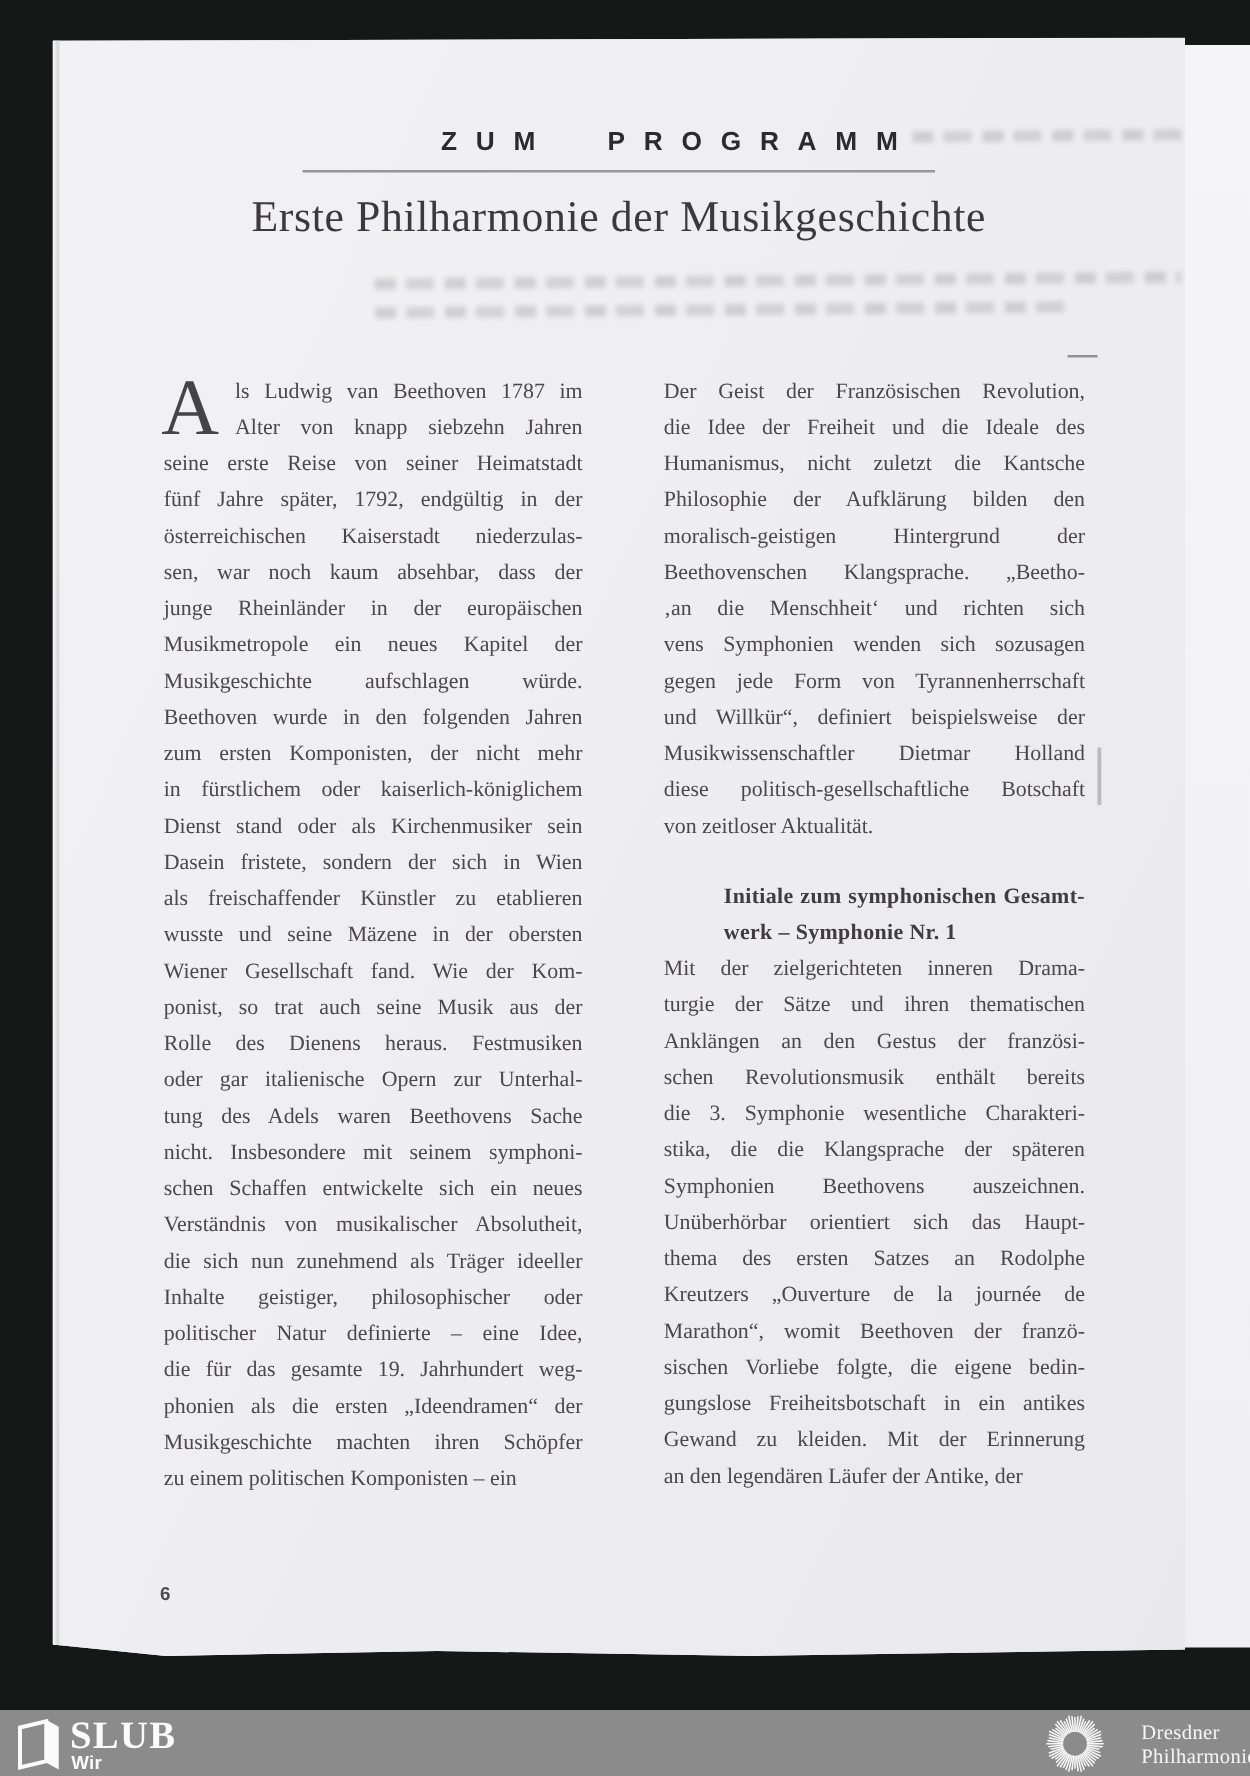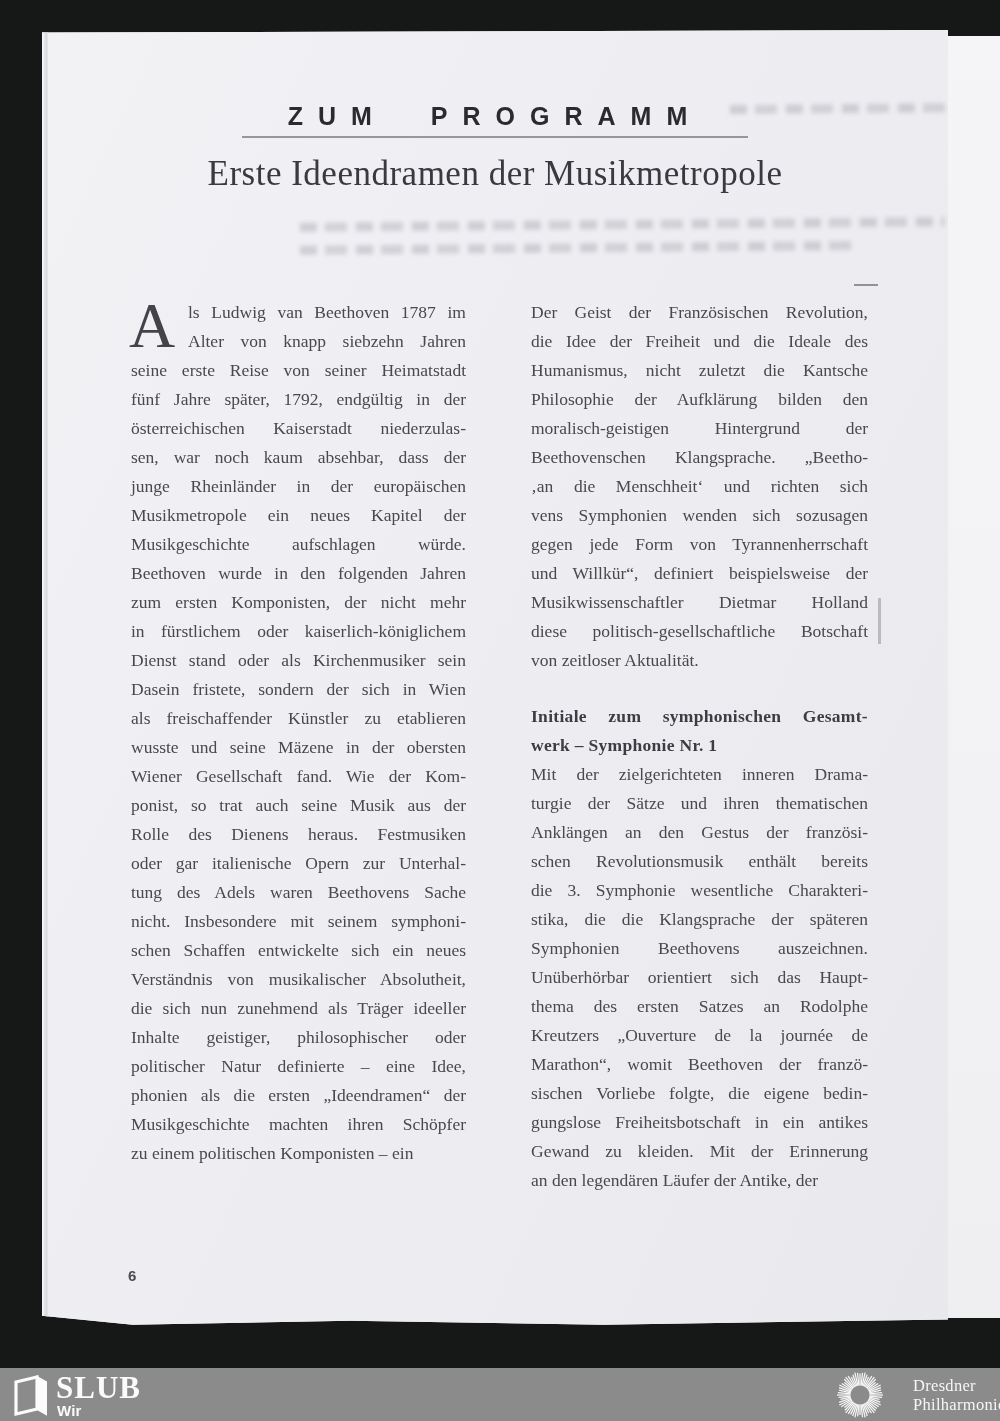--- a/index.html
+++ b/index.html
@@ -23,21 +23,21 @@
     clip-path:polygon(0% 0.2%, 100% 0%, 100% 99.5%, 62% 99.9%, 34% 99.6%, 10% 99.9%, 0% 99.2%);
   }
   .page-edge{
     position:absolute;left:0;top:0;width:6px;height:100%;
     background:linear-gradient(90deg,#fbfbfd,#d9d8dc 70%,#e7e6ea);
   }
   
   .kicker{
     position:absolute;top:72px;left:0;width:100%;text-align:center;
     font-family:"Liberation Sans",sans-serif;font-weight:bold;
-    font-size:25px;letter-spacing:15px;word-spacing:22px;color:#2b2b2f;
+    font-size:21px;letter-spacing:15px;word-spacing:22px;color:#2b2b2f;padding-left:48px;
   }
   .kicker-rule{
     position:absolute;top:106px;left:50%;transform:translateX(-50%);
     width:506px;height:2px;background:#97969a;
   }
   .page-title{
     position:absolute;top:124px;left:0;width:100%;text-align:center;
     font-size:35px;letter-spacing:.5px;color:#3b3940;font-weight:400;
   }
   
@@ -50,21 +50,21 @@
   .col-left{left:89px;width:335px;}
   .col-right{left:489px;width:337px;}
   .line{text-align:justify;text-align-last:justify;white-space:nowrap;}
   .line.flush{text-align-last:left;}
   .col-left .block > .line:nth-of-type(1),
   .col-left .block > .line:nth-of-type(2){padding-left:57px;}
   .drop-cap{
     position:absolute;left:-2px;top:-4px;font-size:64px;line-height:64px;
     color:#45434a;font-family:"Liberation Serif",serif;
   }
-  .subhead{font-weight:bold;color:#3e3c42;letter-spacing:.3px;margin-top:27px;}
+  .subhead{font-weight:bold;color:#3e3c42;letter-spacing:.3px;margin-top:27px;margin-left:48px;}
   .subhead .line{text-align-last:justify;}
   .subhead .line.flush{text-align-last:left;}
   .page-number{
     position:absolute;left:86px;top:1237px;
     font-family:"Liberation Sans",sans-serif;font-weight:bold;
     font-size:15px;color:#4b4b4f;
   }
   
   .footer-bar{
     position:absolute;left:0;bottom:0;width:1000px;height:53px;
@@ -94,21 +94,21 @@
 </head>
 <body>
 
 <div class="second-page"></div>
 
 <div class="scan-page">
   <div class="page-edge"></div>
 
   <div class="kicker">ZUM PROGRAMM</div>
   <div class="kicker-rule"></div>
-  <div class="page-title">Erste Ideendramen der Musikmetropole</div>
+  <div class="page-title">Erste Philharmonie der Musikgeschichte</div>
 
   <div class="smudge" style="left:688px;top:74px;width:240px;">
     <div class="row" style="width:240px;"></div>
   </div>
   <div class="smudge" style="left:258px;top:190px;width:645px;">
     <div class="row" style="width:645px;"></div>
     <div class="row" style="width:560px;"></div>
   </div>
   <div class="dash-mark" style="left:812px;top:254px;width:24px;height:2px;"></div>
   <div class="dash-mark" style="left:836px;top:568px;width:3px;height:46px;opacity:.3;"></div>
@@ -137,20 +137,21 @@
         <div class="line">ponist, so trat auch seine Musik aus der</div>
         <div class="line">Rolle des Dienens heraus. Festmusiken</div>
         <div class="line">oder gar italienische Opern zur Unterhal-</div>
         <div class="line">tung des Adels waren Beethovens Sache</div>
         <div class="line">nicht. Insbesondere mit seinem symphoni-</div>
         <div class="line">schen Schaffen entwickelte sich ein neues</div>
         <div class="line">Verständnis von musikalischer Absolutheit,</div>
         <div class="line">die sich nun zunehmend als Träger ideeller</div>
         <div class="line">Inhalte geistiger, philosophischer oder</div>
         <div class="line">politischer Natur definierte – eine Idee,</div>
+        <div class="line">die für das gesamte 19. Jahrhundert weg-</div>
         <div class="line">phonien als die ersten „Ideendramen“ der</div>
         <div class="line">Musikgeschichte machten ihren Schöpfer</div>
         <div class="line flush">zu einem politischen Komponisten – ein</div>
       </div>
   </div>
 
   <div class="col col-right">
     <div class="block">
 
     <div class="line">Der Geist der Französischen Revolution,</div>

